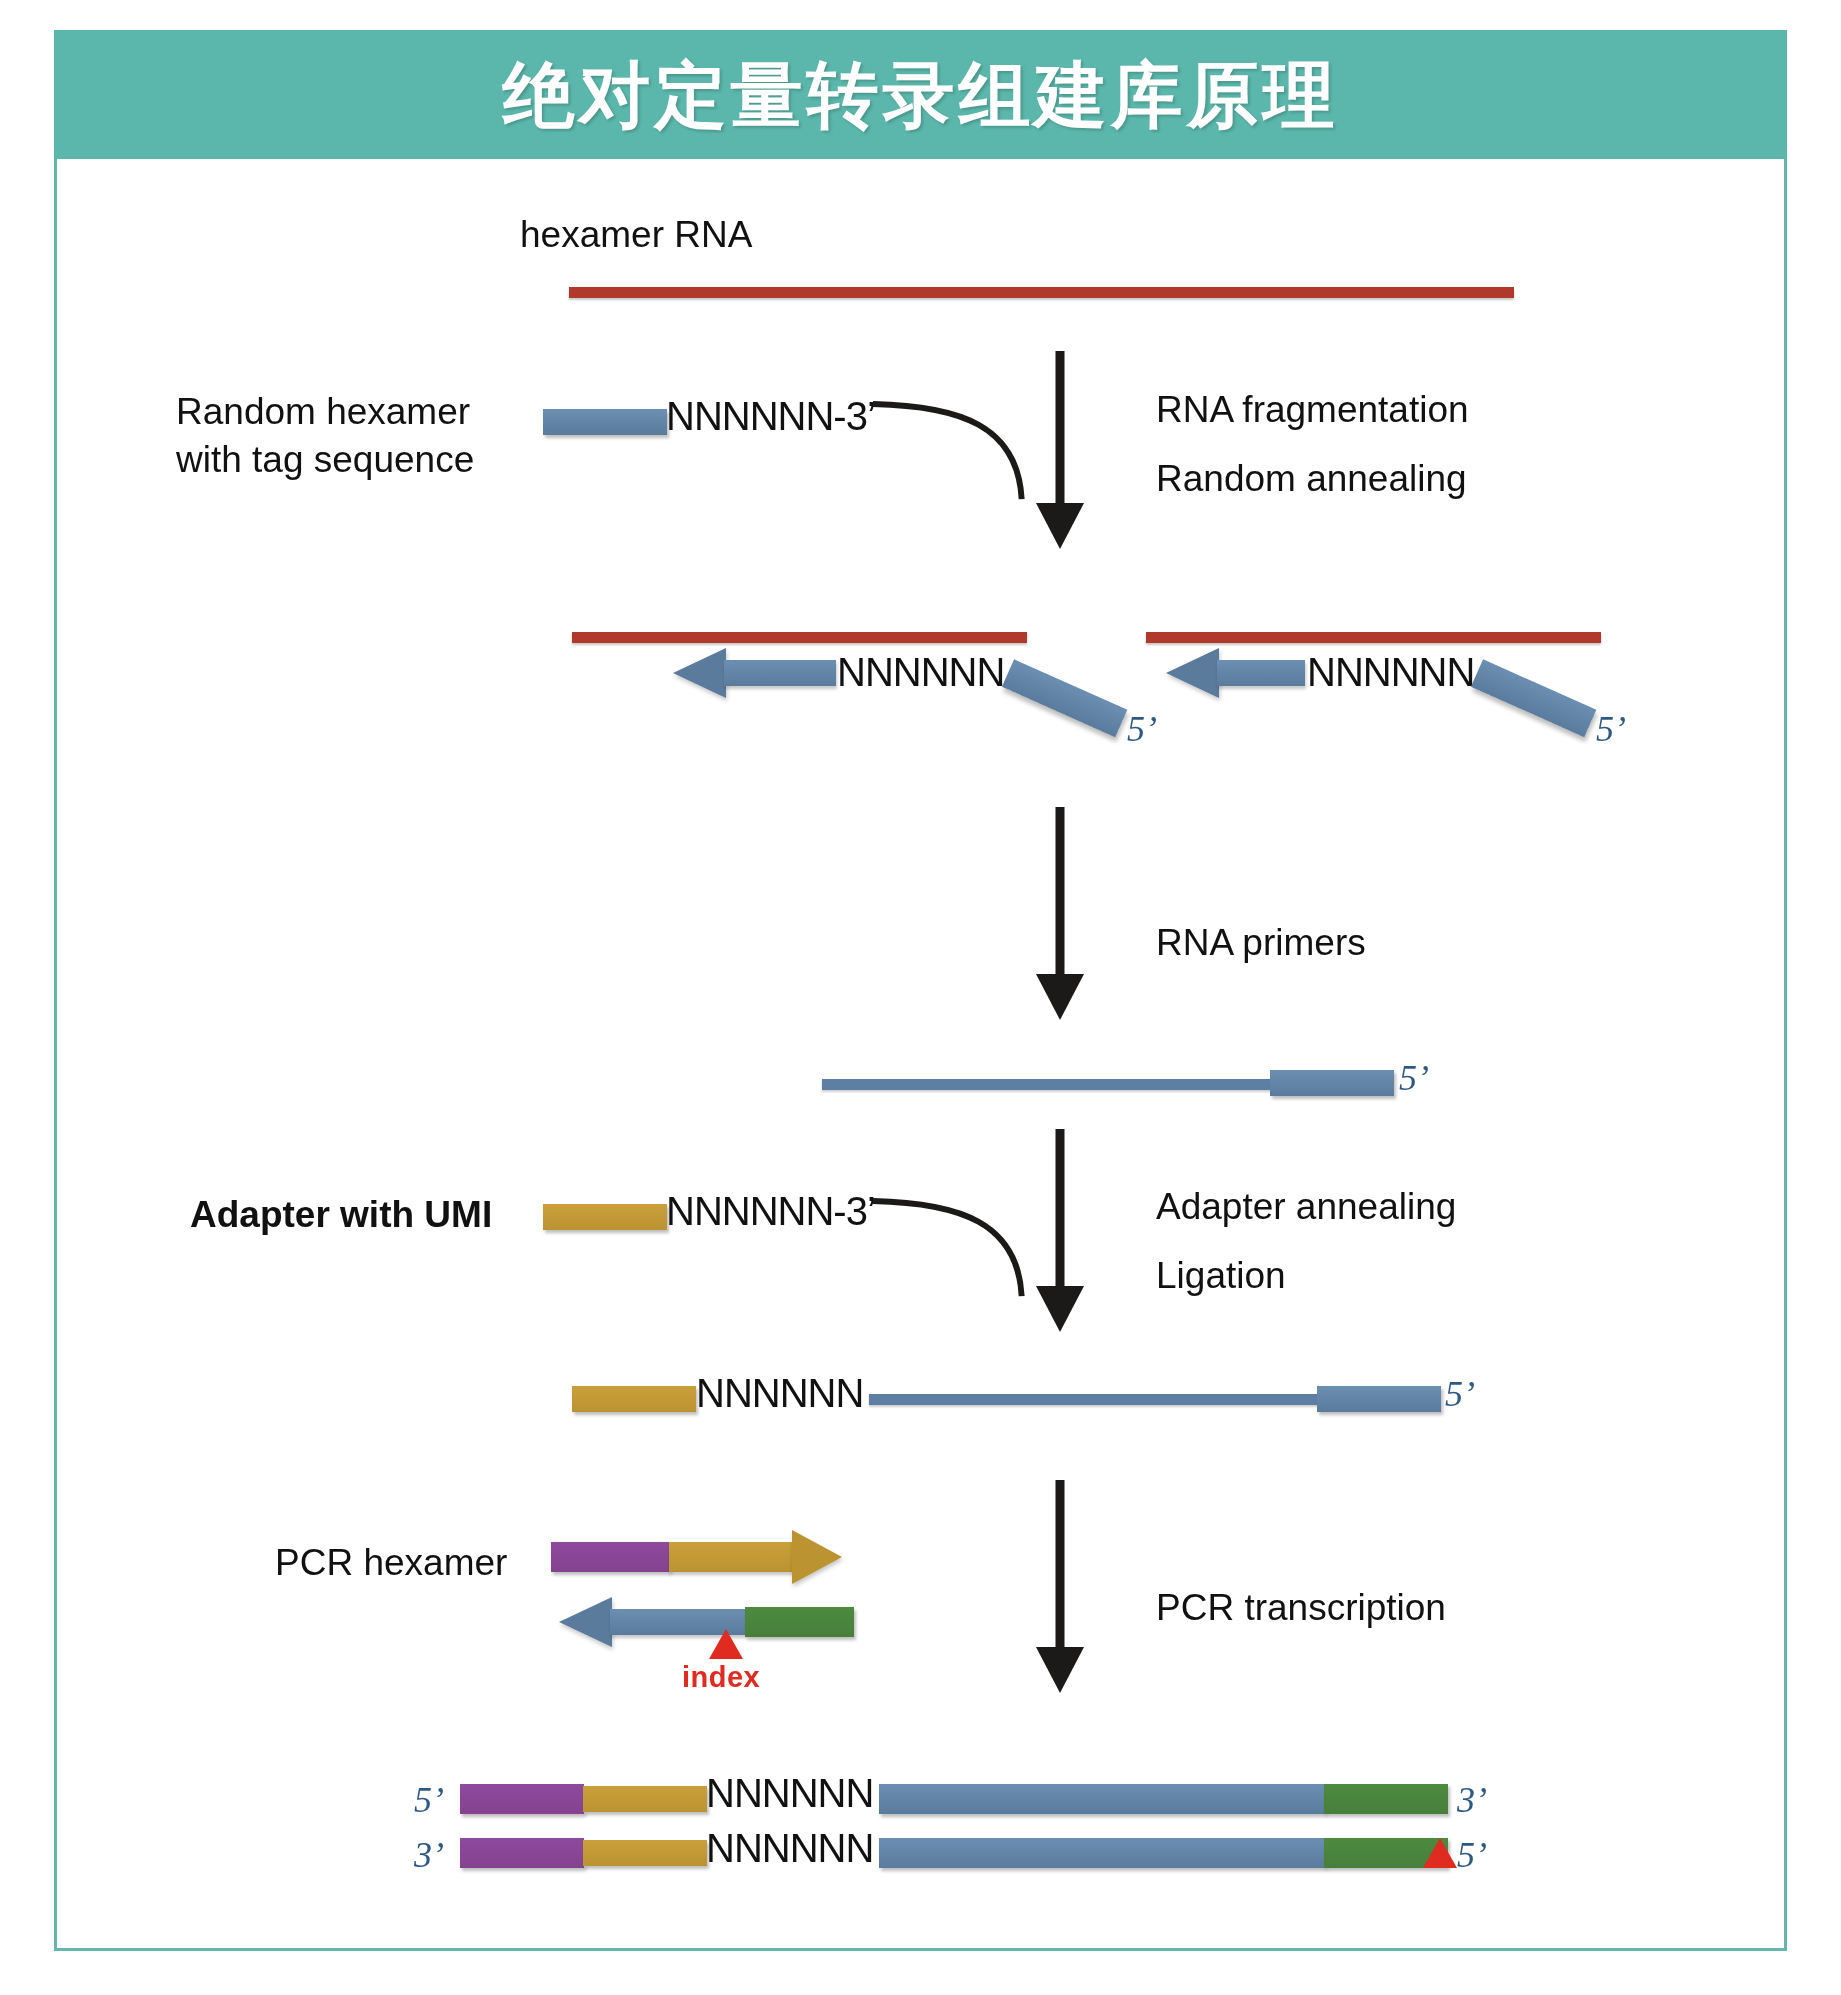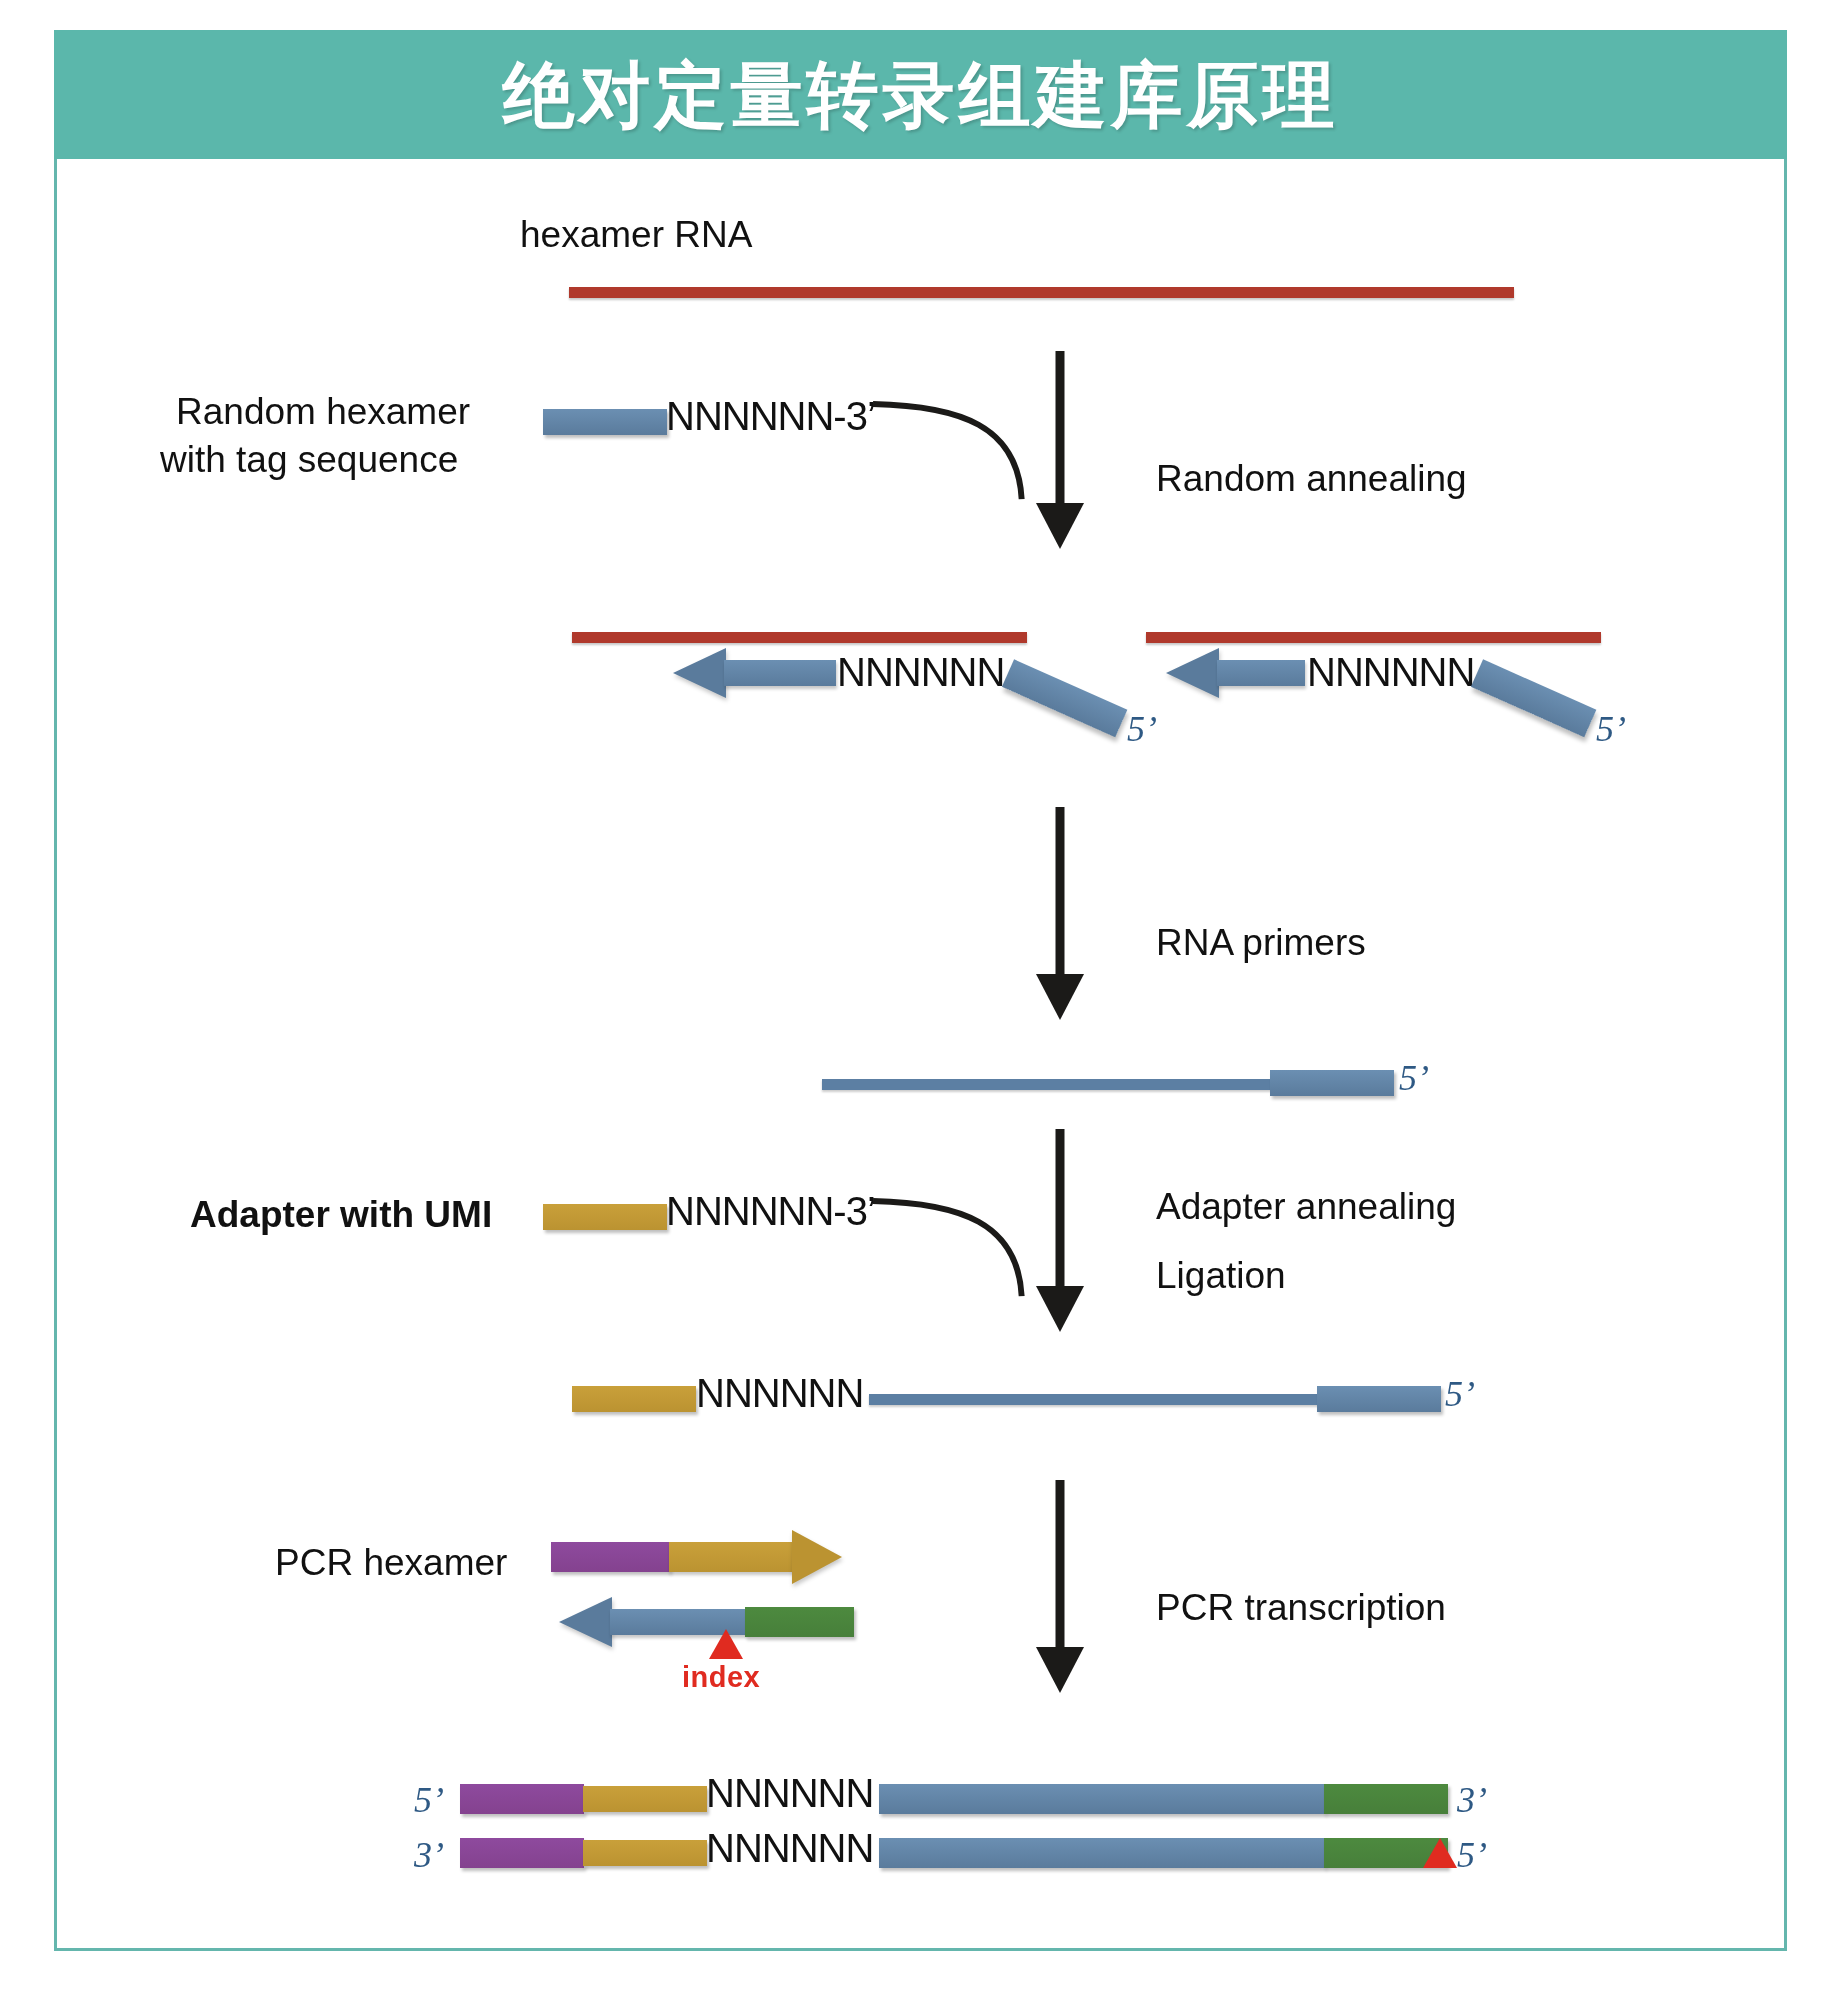--- a/index.html
+++ b/index.html
@@ -125,32 +125,33 @@
   <div class="frame"></div>
 
   <div class="title-bar">
     <div class="title-text">绝对定量转录组建库原理</div>
   </div>
 
   <div class="lbl" style="left:520px;top:211px;">hexamer RNA</div>
   <div class="rna" style="left:569px;top:287px;width:945px;"></div>
 
   <div class="lbl" style="left:176px;top:388px;">Random hexamer</div>
-  <div class="lbl" style="left:160px;top:436px;">with tag sequence</div>
+  <div class="lbl" style="left:176px;top:436px;">with tag sequence</div>
   <div class="tagblk" style="left:543px;top:409px;width:124px;"></div>
   <div class="nlabel" style="left:666px;top:394px;">NNNNNN-3’</div>
 
   <svg class="curve" style="left:871px;top:396px;width:228px;height:109px;" viewBox="0 0 230 110">
     <path d="M2 8 C 90 10, 148 30, 152 104" stroke="#1b1a18" stroke-width="6" fill="none"></path>
   </svg>
 
   <div class="dnarrow" style="left:1030px;top:351px;width:59px;height:198px;">
     <div class="shaft"></div>
       <div class="head"></div>
   </div>
+  <div class="lbl-r" style="left:1156px;top:386px;">RNA fragmentation</div>
   <div class="lbl-r" style="left:1156px;top:455px;">Random annealing</div>
 
   <div class="rna" style="left:572px;top:632px;width:455px;"></div>
   <div class="larrow" style="left:673px;top:660px;width:163px;">
     <div class="tip"></div>
       <div class="body"></div>
   </div>
   <div class="nlabel" style="left:837px;top:650px;">NNNNNN</div>
   <div class="slant" style="left:1008px;top:658px;width:124px;"></div>
   <div class="prime" style="left:1127px;top:708px;">5’</div>

